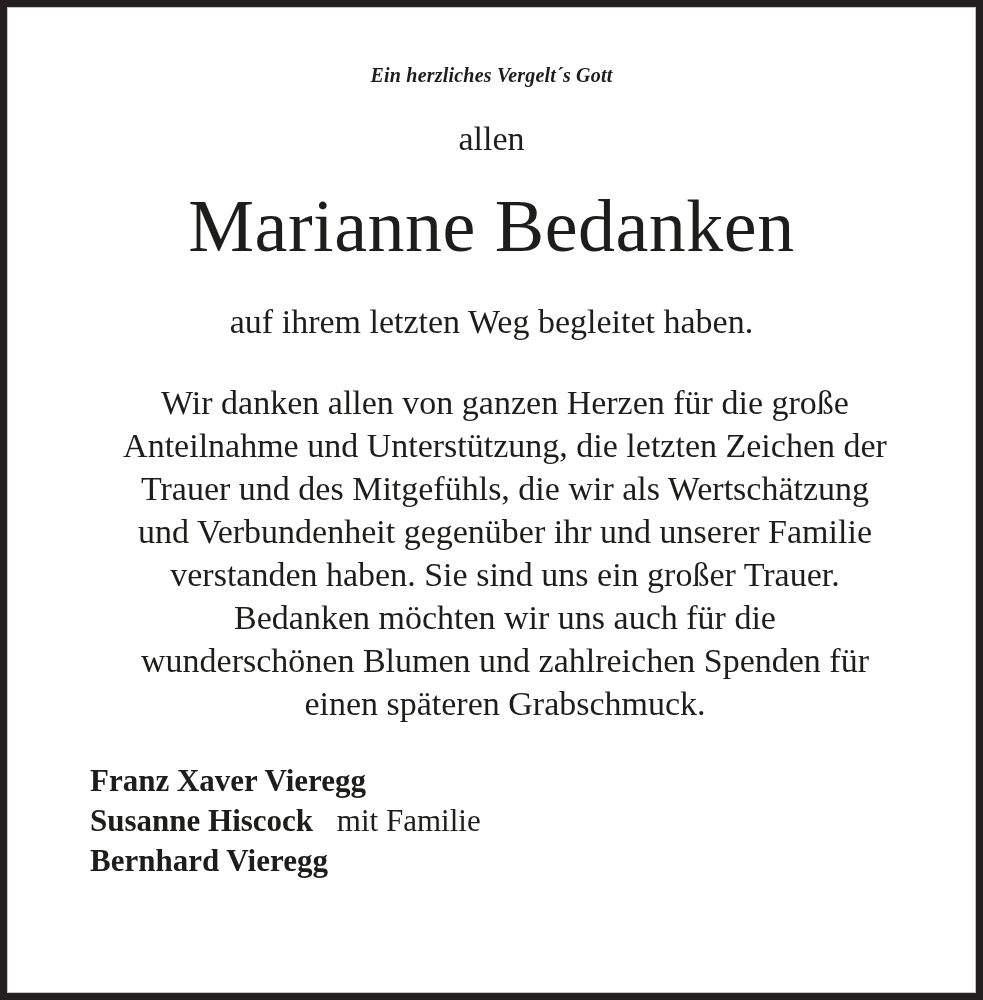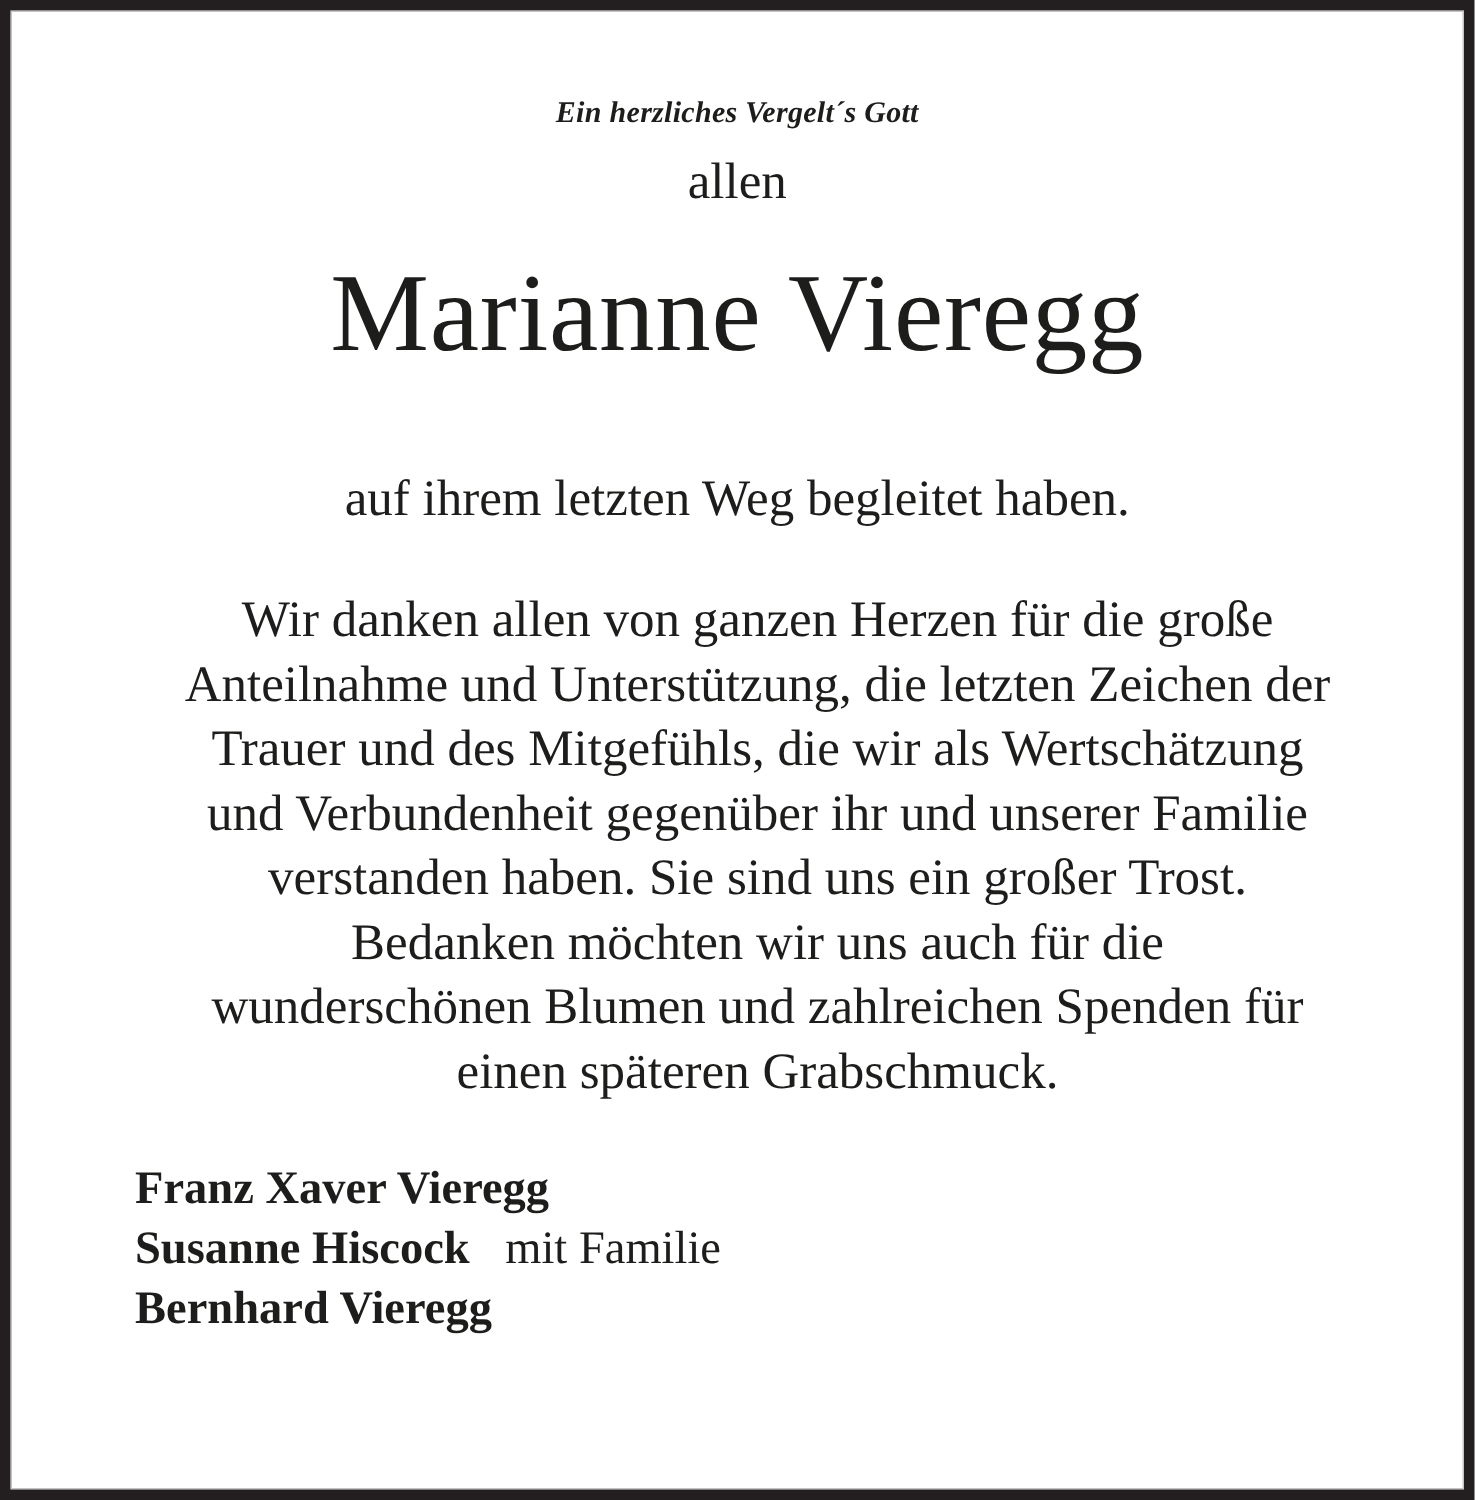--- a/index.html
+++ b/index.html
@@ -33,32 +33,32 @@
     letter-spacing: 0.2px;
     white-space: nowrap;
   }
 
   .line {
     font-size: 34px;
     line-height: 43px;
     white-space: nowrap;
   }
 
-  .salutation { margin-top: 5px; font-family: Liberation Serif, serif; }
+  .salutation { margin-top: 22px; font-family: Liberation Serif, serif; }
 
   .name {
     margin-top: 26px;
     font-size: 74px;
     line-height: 80px;
     font-weight: 400;
     letter-spacing: 0.5px;
     white-space: nowrap;
   }
 
-  .closing { margin-top: 62px; font-family: Liberation Serif, serif; }
+  .closing { margin-top: 34px; font-family: Liberation Serif, serif; }
 
   .body-paragraph {
     margin-top: 38px;
   }
 
   .body-paragraph .para-line {
     font-size: 34px;
     line-height: 43px;
     white-space: nowrap;
     padding-left: 27px;
@@ -81,30 +81,30 @@
 </head>
 <body>
 
 <div class="sheet">
 
   <div class="intro">Ein herzliches Vergelt´s Gott</div>
 
   <div class="line salutation">allen</div>
 
 
-  <div class="name">Marianne Vieregg</div>
+  <div class="name">Marianne Bedanken</div>
 
   <div class="line closing">auf ihrem letzten Weg begleitet haben.</div>
 
   <div class="body-paragraph">
     <div class="para-line">Wir danken allen von ganzen Herzen für die große</div>
     <div class="para-line">Anteilnahme und Unterstützung, die letzten Zeichen der</div>
     <div class="para-line">Trauer und des Mitgefühls, die wir als Wertschätzung</div>
     <div class="para-line">und Verbundenheit gegenüber ihr und unserer Familie</div>
-    <div class="para-line">verstanden haben. Sie sind uns ein großer Trost.</div>
+    <div class="para-line">verstanden haben. Sie sind uns ein großer Trauer.</div>
     <div class="para-line">Bedanken möchten wir uns auch für die</div>
     <div class="para-line">wunderschönen Blumen und zahlreichen Spenden für</div>
     <div class="para-line">einen späteren Grabschmuck.</div>
   </div>
 
   <div class="signatures">
     <div class="sig-row">
       <span class="sig-name">Franz Xaver Vieregg</span><span class="sig-suffix"></span>
     </div>
     <div class="sig-row">

